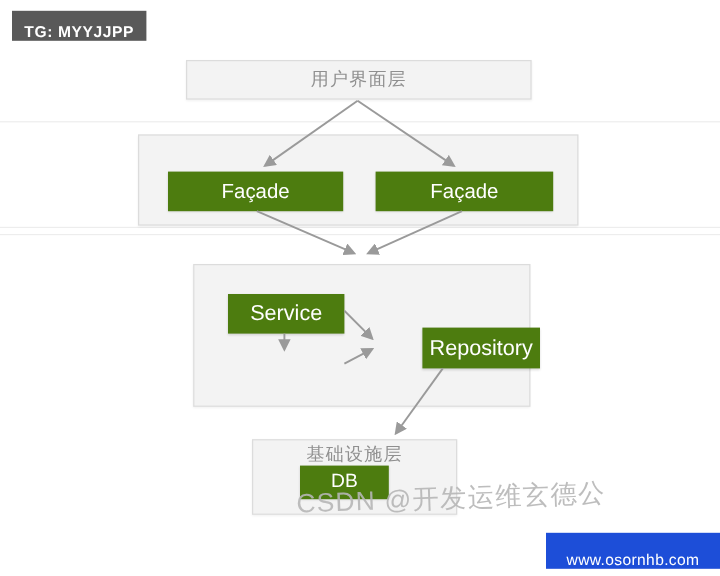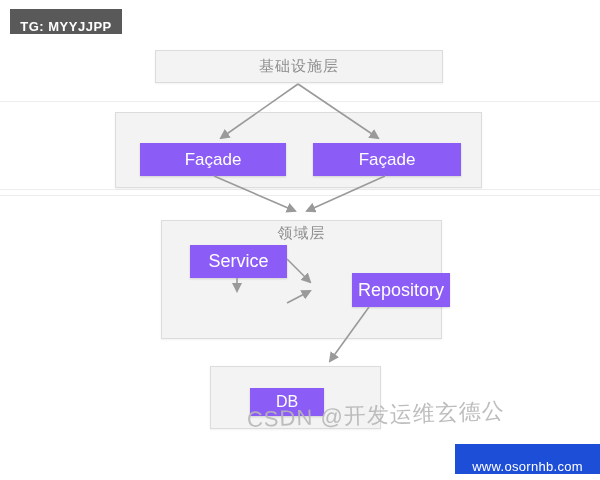--- a/index.html
+++ b/index.html
@@ -31,21 +31,21 @@
     color:#8f8f8f;font-size:15px;letter-spacing:1px;
   }
   .layer-ui{left:155px;top:50px;width:288px;height:33px;}
   .layer-ui .layer-label{top:6px;}
   .layer-app{left:115px;top:112px;width:367px;height:76px;}
   .layer-domain{left:161px;top:220px;width:281px;height:119px;}
   .layer-infra{left:210px;top:366px;width:171px;height:63px;}
   .layer-infra .layer-label{top:2px;}
   .node{
     position:absolute;display:flex;align-items:center;justify-content:center;
-    background:#8b5cf6;color:#ffffff;box-sizing:border-box;
+    background:#4d7c0f;color:#ffffff;box-sizing:border-box;
     box-shadow:0 1px 2px rgba(0,0,0,0.15);
   }
   .node-facade-left{left:24px;top:30px;width:146px;height:33px;font-size:17px;}
   .node-facade-right{left:197px;top:30px;width:148px;height:33px;font-size:17px;}
   .node-service{left:28px;top:24px;width:97px;height:33px;font-size:18px;}
   .node-model{left:28px;top:76px;width:97px;height:33px;font-size:18px;}
   .node-repository{left:155px;top:52px;width:98px;height:34px;font-size:18px;margin-left:35px;}
   .node-db{left:39px;top:21px;width:74px;height:28px;font-size:16px;}
   .edges-svg{position:absolute;left:0;top:0;width:600px;height:480px;pointer-events:none;z-index:3;}
   .edge{stroke:#9a9a9a;stroke-width:1.6;fill:none;}
@@ -60,43 +60,43 @@
 
 <div class="scanline" style="top:101px"></div>
 <div class="scanline" style="top:189px"></div>
 <div class="scanline" style="top:195px"></div>
 
 <div class="badge tg-badge">
   <span>TG: MYYJJPP</span>
 </div>
 
 <div class="layer layer-ui">
-  <div class="layer-label">基础设施层</div>
+  <div class="layer-label">用户界面层</div>
 </div>
 
 <div class="layer layer-app">
   <div class="node node-facade-left">
     <span>Façade</span>
   </div>
   <div class="node node-facade-right">
     <span>Façade</span>
   </div>
 </div>
 
 <div class="layer layer-domain">
-  <div class="layer-label">领域层</div>
   <div class="node node-service">
     <span>Service</span>
   </div>
   <div class="node node-repository">
     <span>Repository</span>
   </div>
 </div>
 
 <div class="layer layer-infra">
+  <div class="layer-label">基础设施层</div>
   <div class="node node-db">
     <span>DB</span>
   </div>
 </div>
 
 <svg class="edges-svg" viewBox="0 0 600 480">
   <defs>
     <marker id="arrowhead" viewBox="0 0 10 10" refX="8" refY="5" markerWidth="6.5" markerHeight="6.5" orient="auto-start-reverse">
       <path d="M0,0 L10,5 L0,10 z" fill="#9a9a9a"></path>
     </marker>

